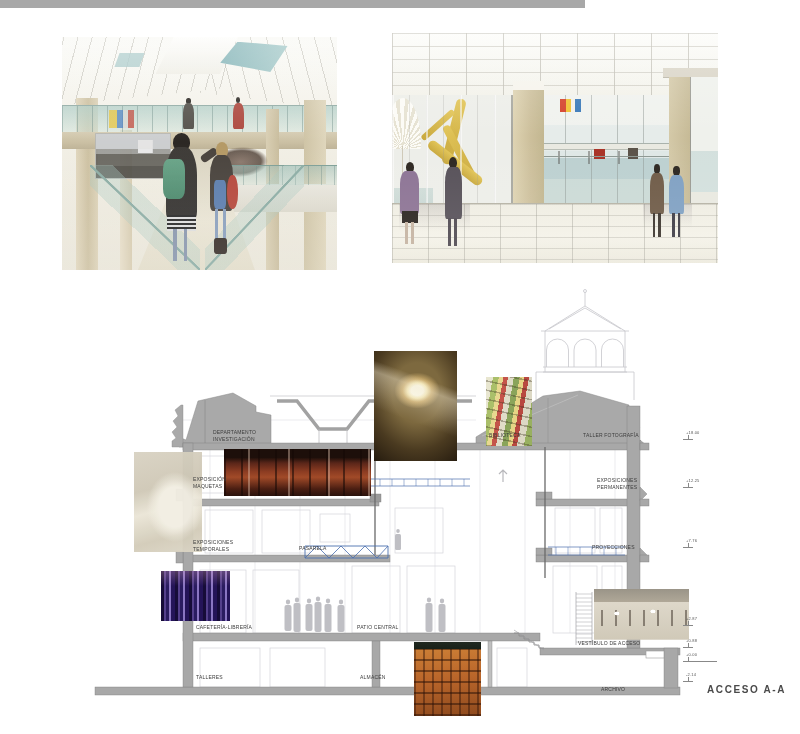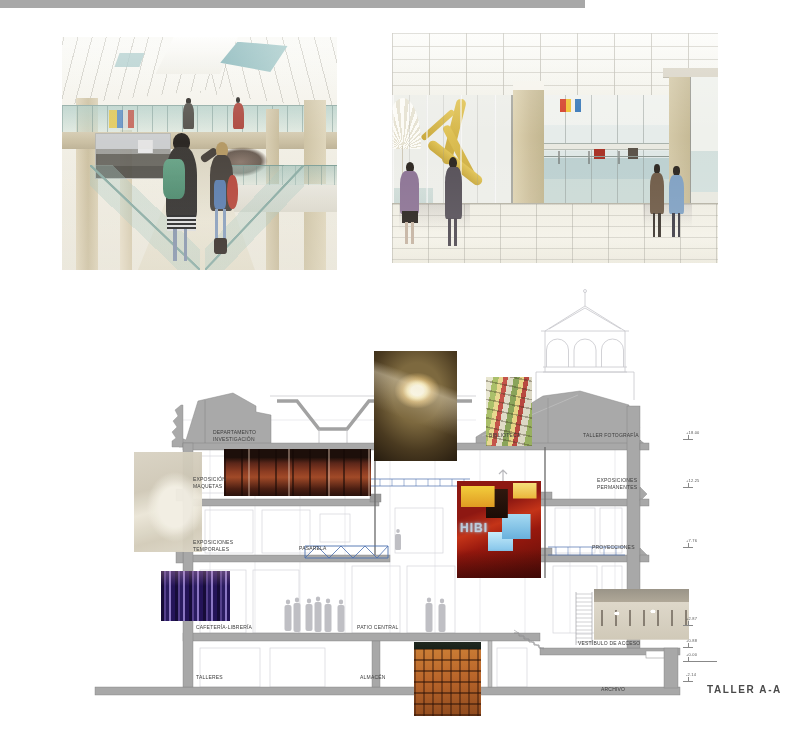--- a/index.html
+++ b/index.html
@@ -429,23 +429,20 @@
       <ellipse cx="398" cy="531" rx="1.8" ry="2"></ellipse>
         <rect x="395" y="534" width="6" height="16" rx="1.5"></rect>
     </g>
     <path d="M503,482 V470 M499,474 L503,470 L507,474" stroke="#b8b8bc" stroke-width="1.2" fill="none"></path>
   </svg>
 
   <div id="photo-dome" class="photo"></div>
   <div id="photo-biblioteca" class="photo"></div>
   <div id="photo-beige" class="photo"></div>
   <div id="photo-gallery" class="photo"></div>
-  <div id="photo-exhibit" class="photo">
-    <span class="exhibit-text">HIBI</span>
-  </div>
   <div id="photo-purple" class="photo"></div>
   <div id="photo-plaza" class="photo"></div>
   <div id="photo-almacen" class="photo"></div>
   <div id="slab-over"></div>
 
   <div class="lbl" style="left:213px;top:429px;">DEPARTAMENTO
 INVESTIGACIÓN</div>
   <div class="lbl" style="left:489px;top:432px;">BIBLIOTECA</div>
   <div class="lbl" style="left:583px;top:432px;">TALLER FOTOGRAFÍA</div>
   <div class="lbl" style="left:193px;top:476px;">EXPOSICIÓN
@@ -485,15 +482,15 @@
   </div>
   <div class="elev ev-long" style="left:686px;top:652px;">
     <span class="ev-t">+0.00</span>
     <span class="ev-tick"></span>
   </div>
   <div class="elev" style="left:686px;top:672px;">
     <span class="ev-t">-2.14</span>
     <span class="ev-tick"></span>
   </div>
 
-  <div id="section-title" style="left:707px;top:684px;">TALLER A-A</div>
+  <div id="section-title" style="left:707px;top:684px;">ACCESO A-A</div>
 
 </div>
 
 </body></html>

